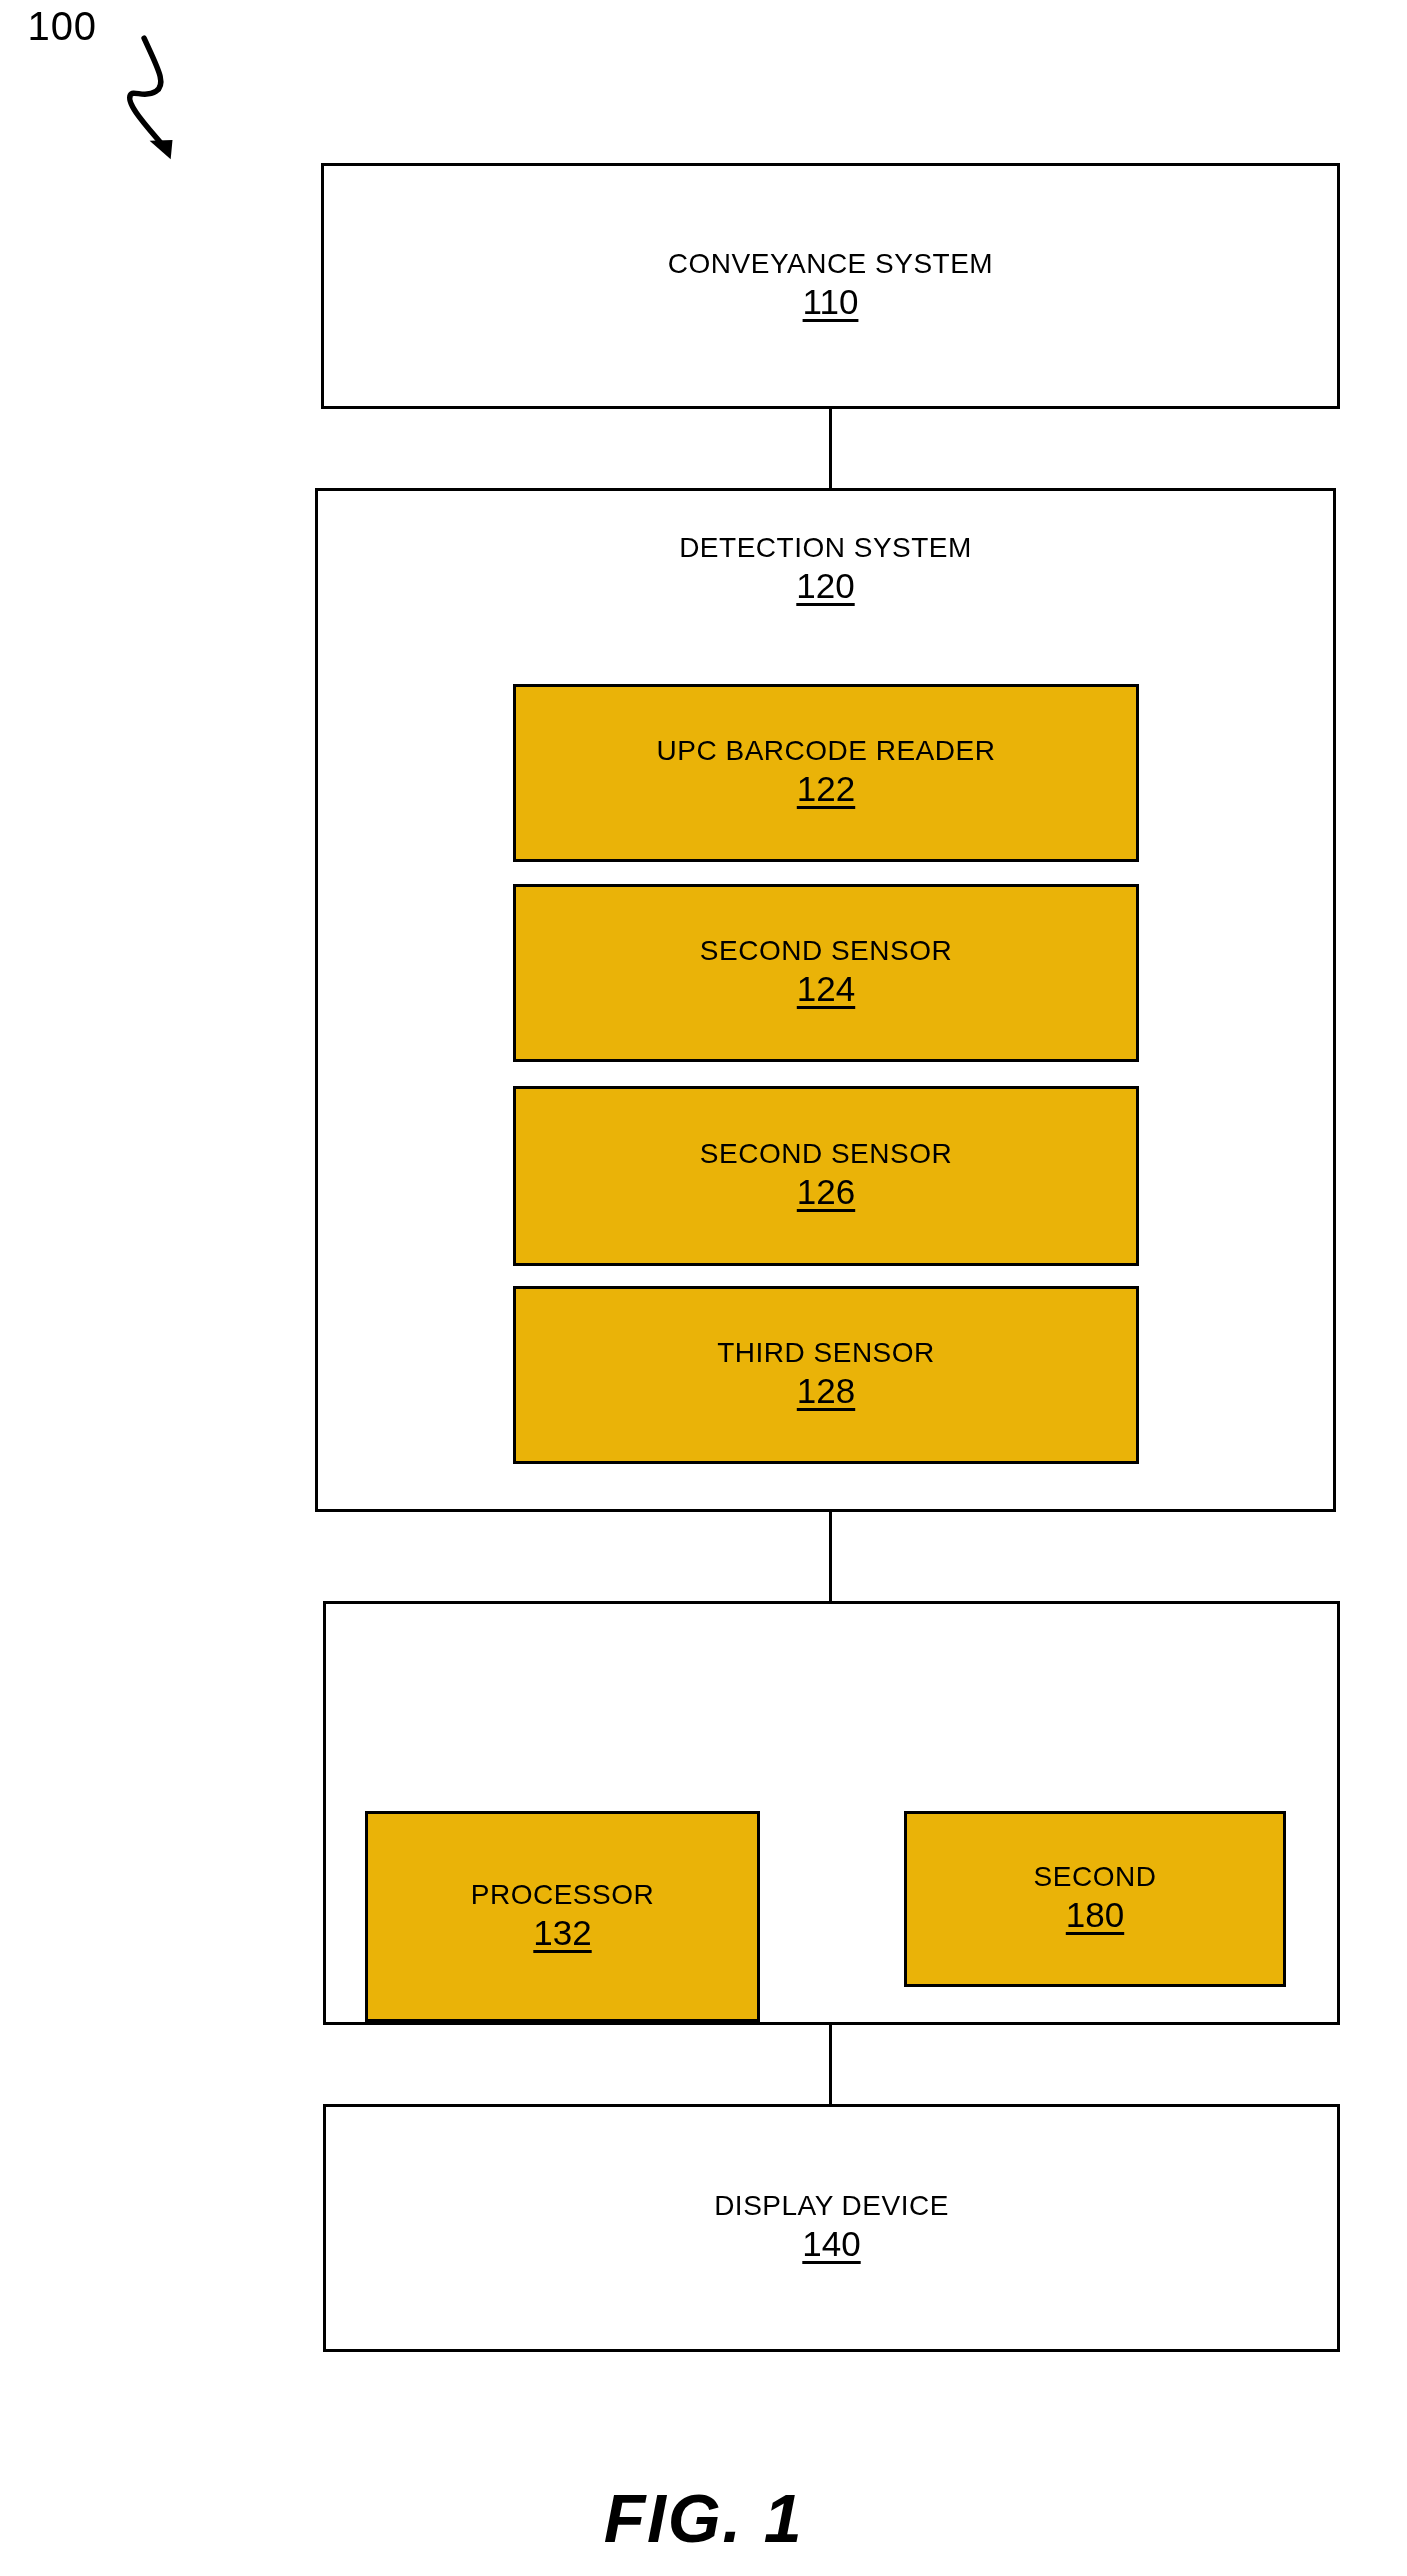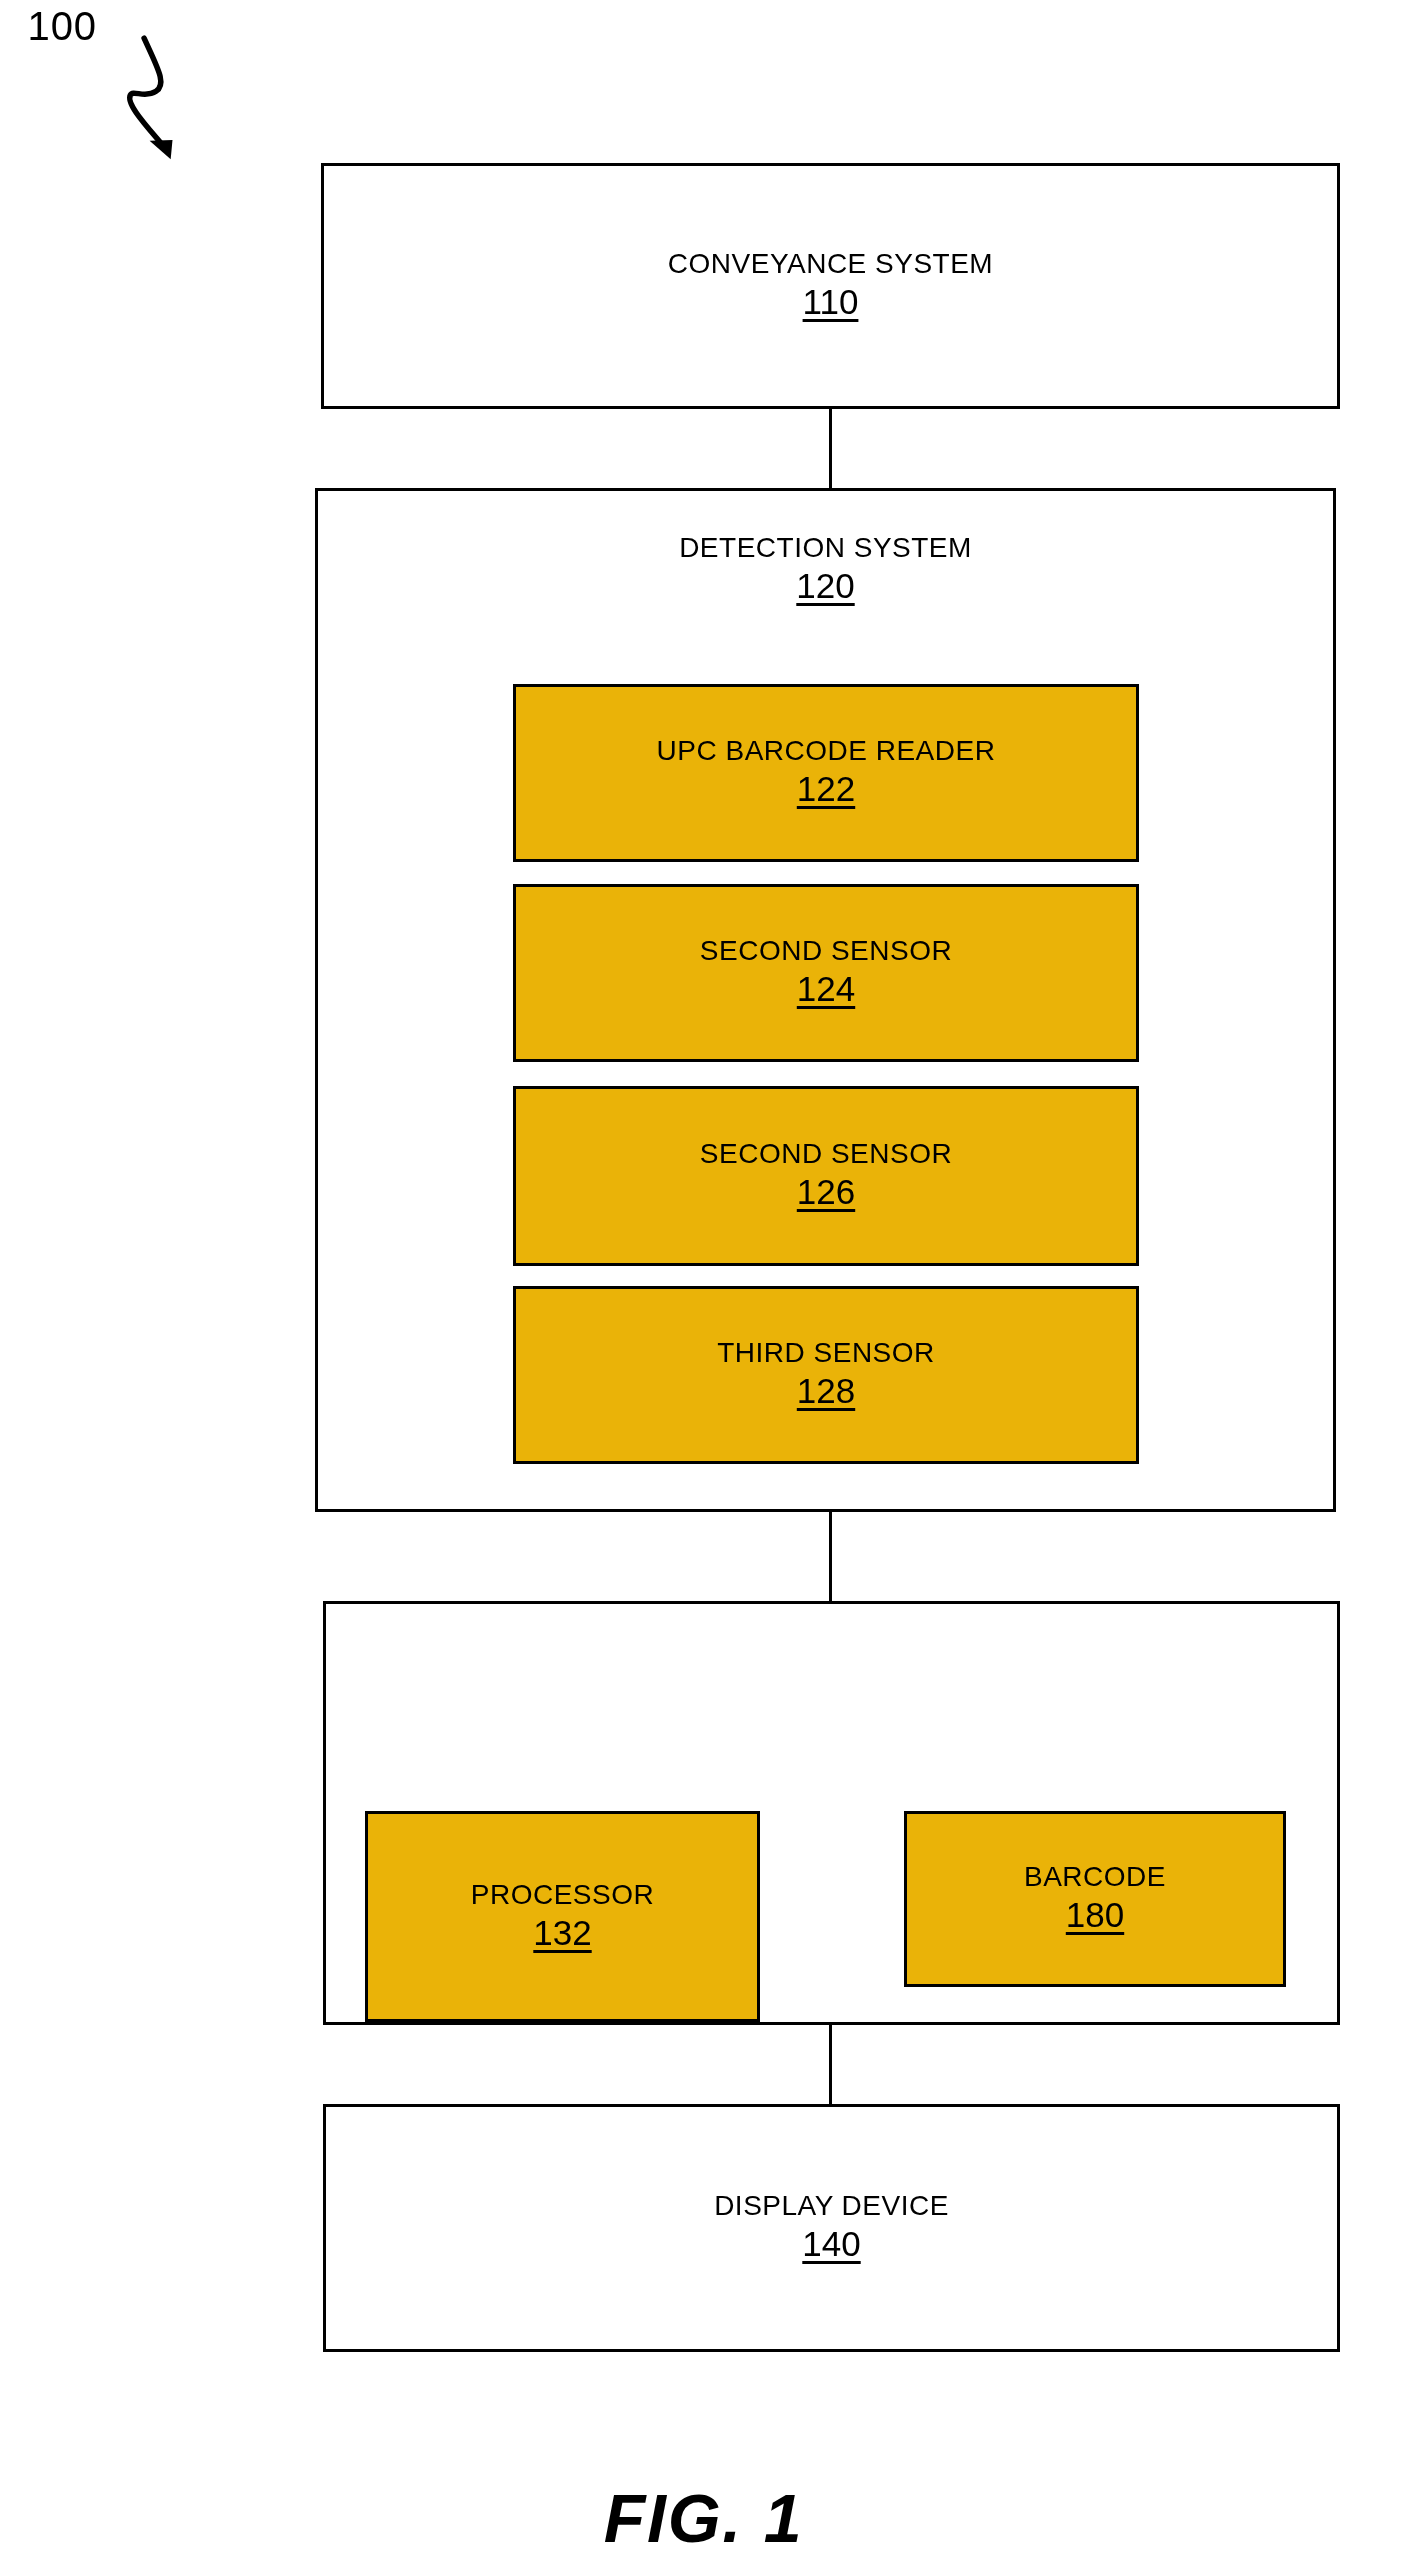--- a/index.html
+++ b/index.html
@@ -151,21 +151,21 @@
 <div class="connector" style="left:829px; top:1512px; height:89px;"></div>
 
 <div class="box" id="box-processing" style="left:323px; top:1601px; width:1017px; height:424px; justify-content:flex-start;">
 
   <div class="box-inner" style="left:39px; top:207px; width:395px; height:211px;">
     <div class="box-label">PROCESSOR</div>
     <div class="box-num">132</div>
   </div>
 
   <div class="box-inner" style="left:578px; top:207px; width:382px; height:176px;">
-    <div class="box-label">BARCODE</div>
+    <div class="box-label">SECOND</div>
     <div class="box-num">180</div>
   </div>
 </div>
 
 <div class="connector" style="left:829px; top:2025px; height:81px;"></div>
 
 <div class="box" id="box-display" style="left:323px; top:2104px; width:1017px; height:248px;">
   <div class="box-label">DISPLAY DEVICE</div>
   <div class="box-num">140</div>
 </div>

